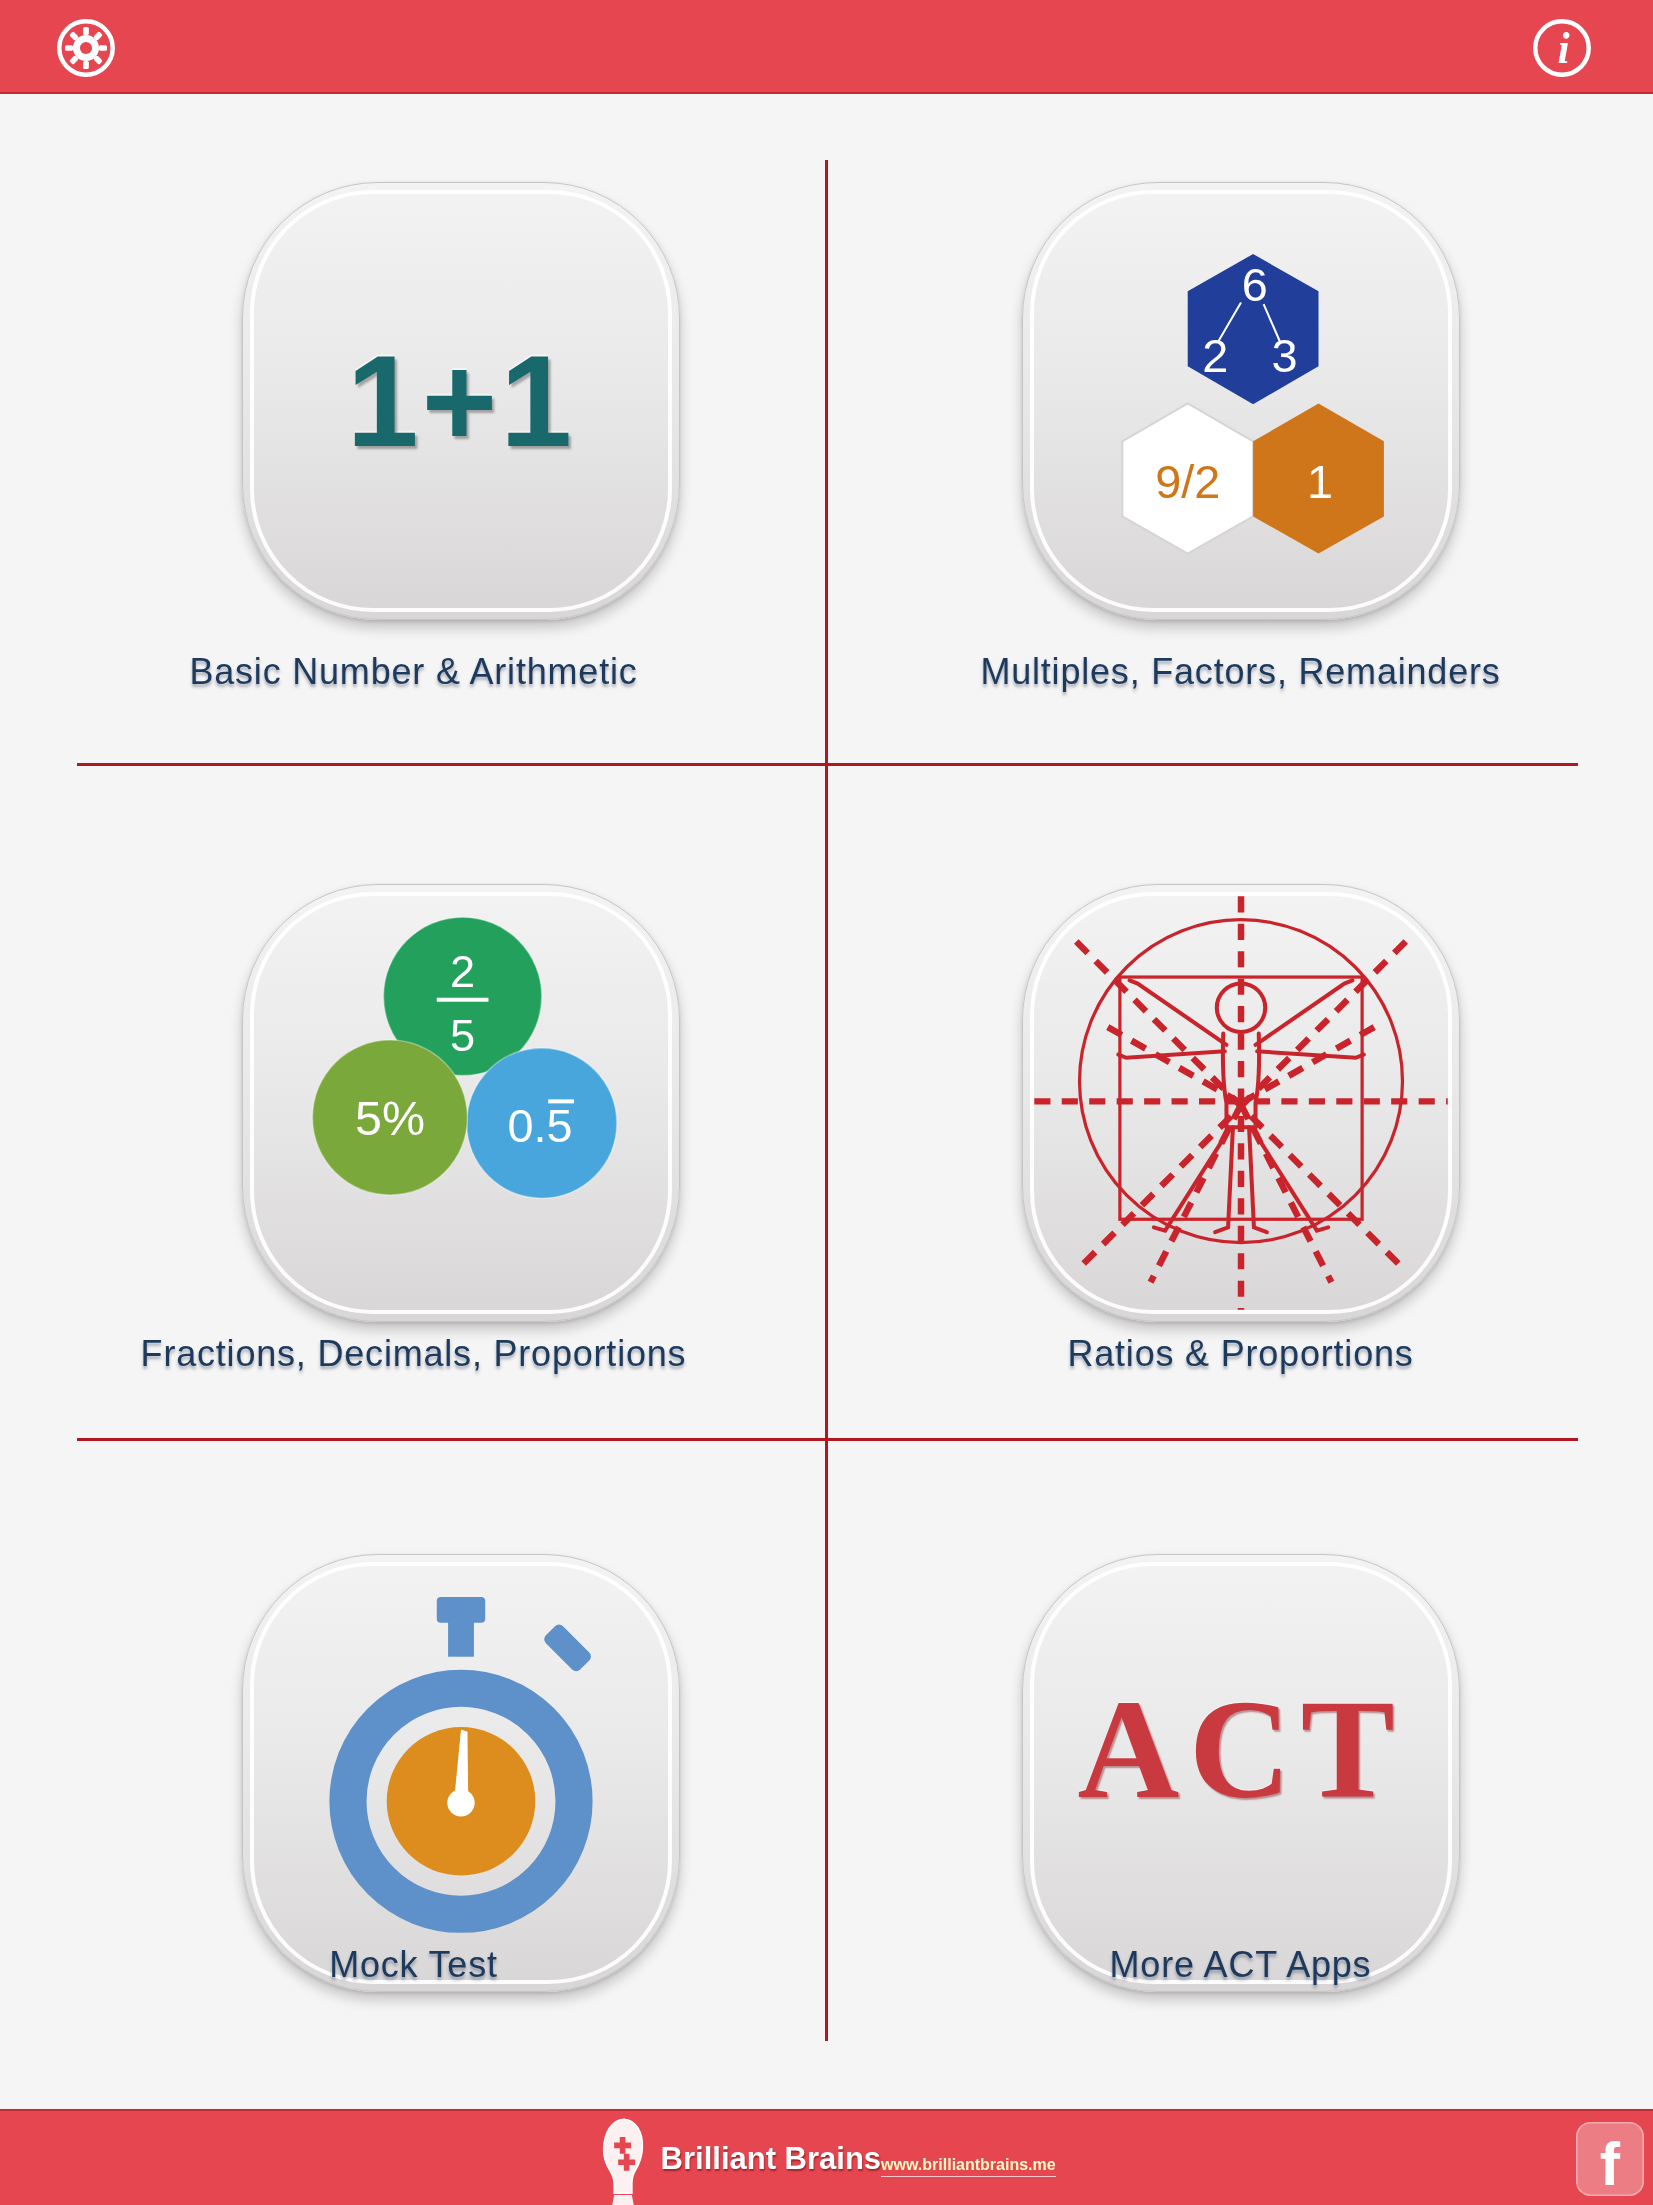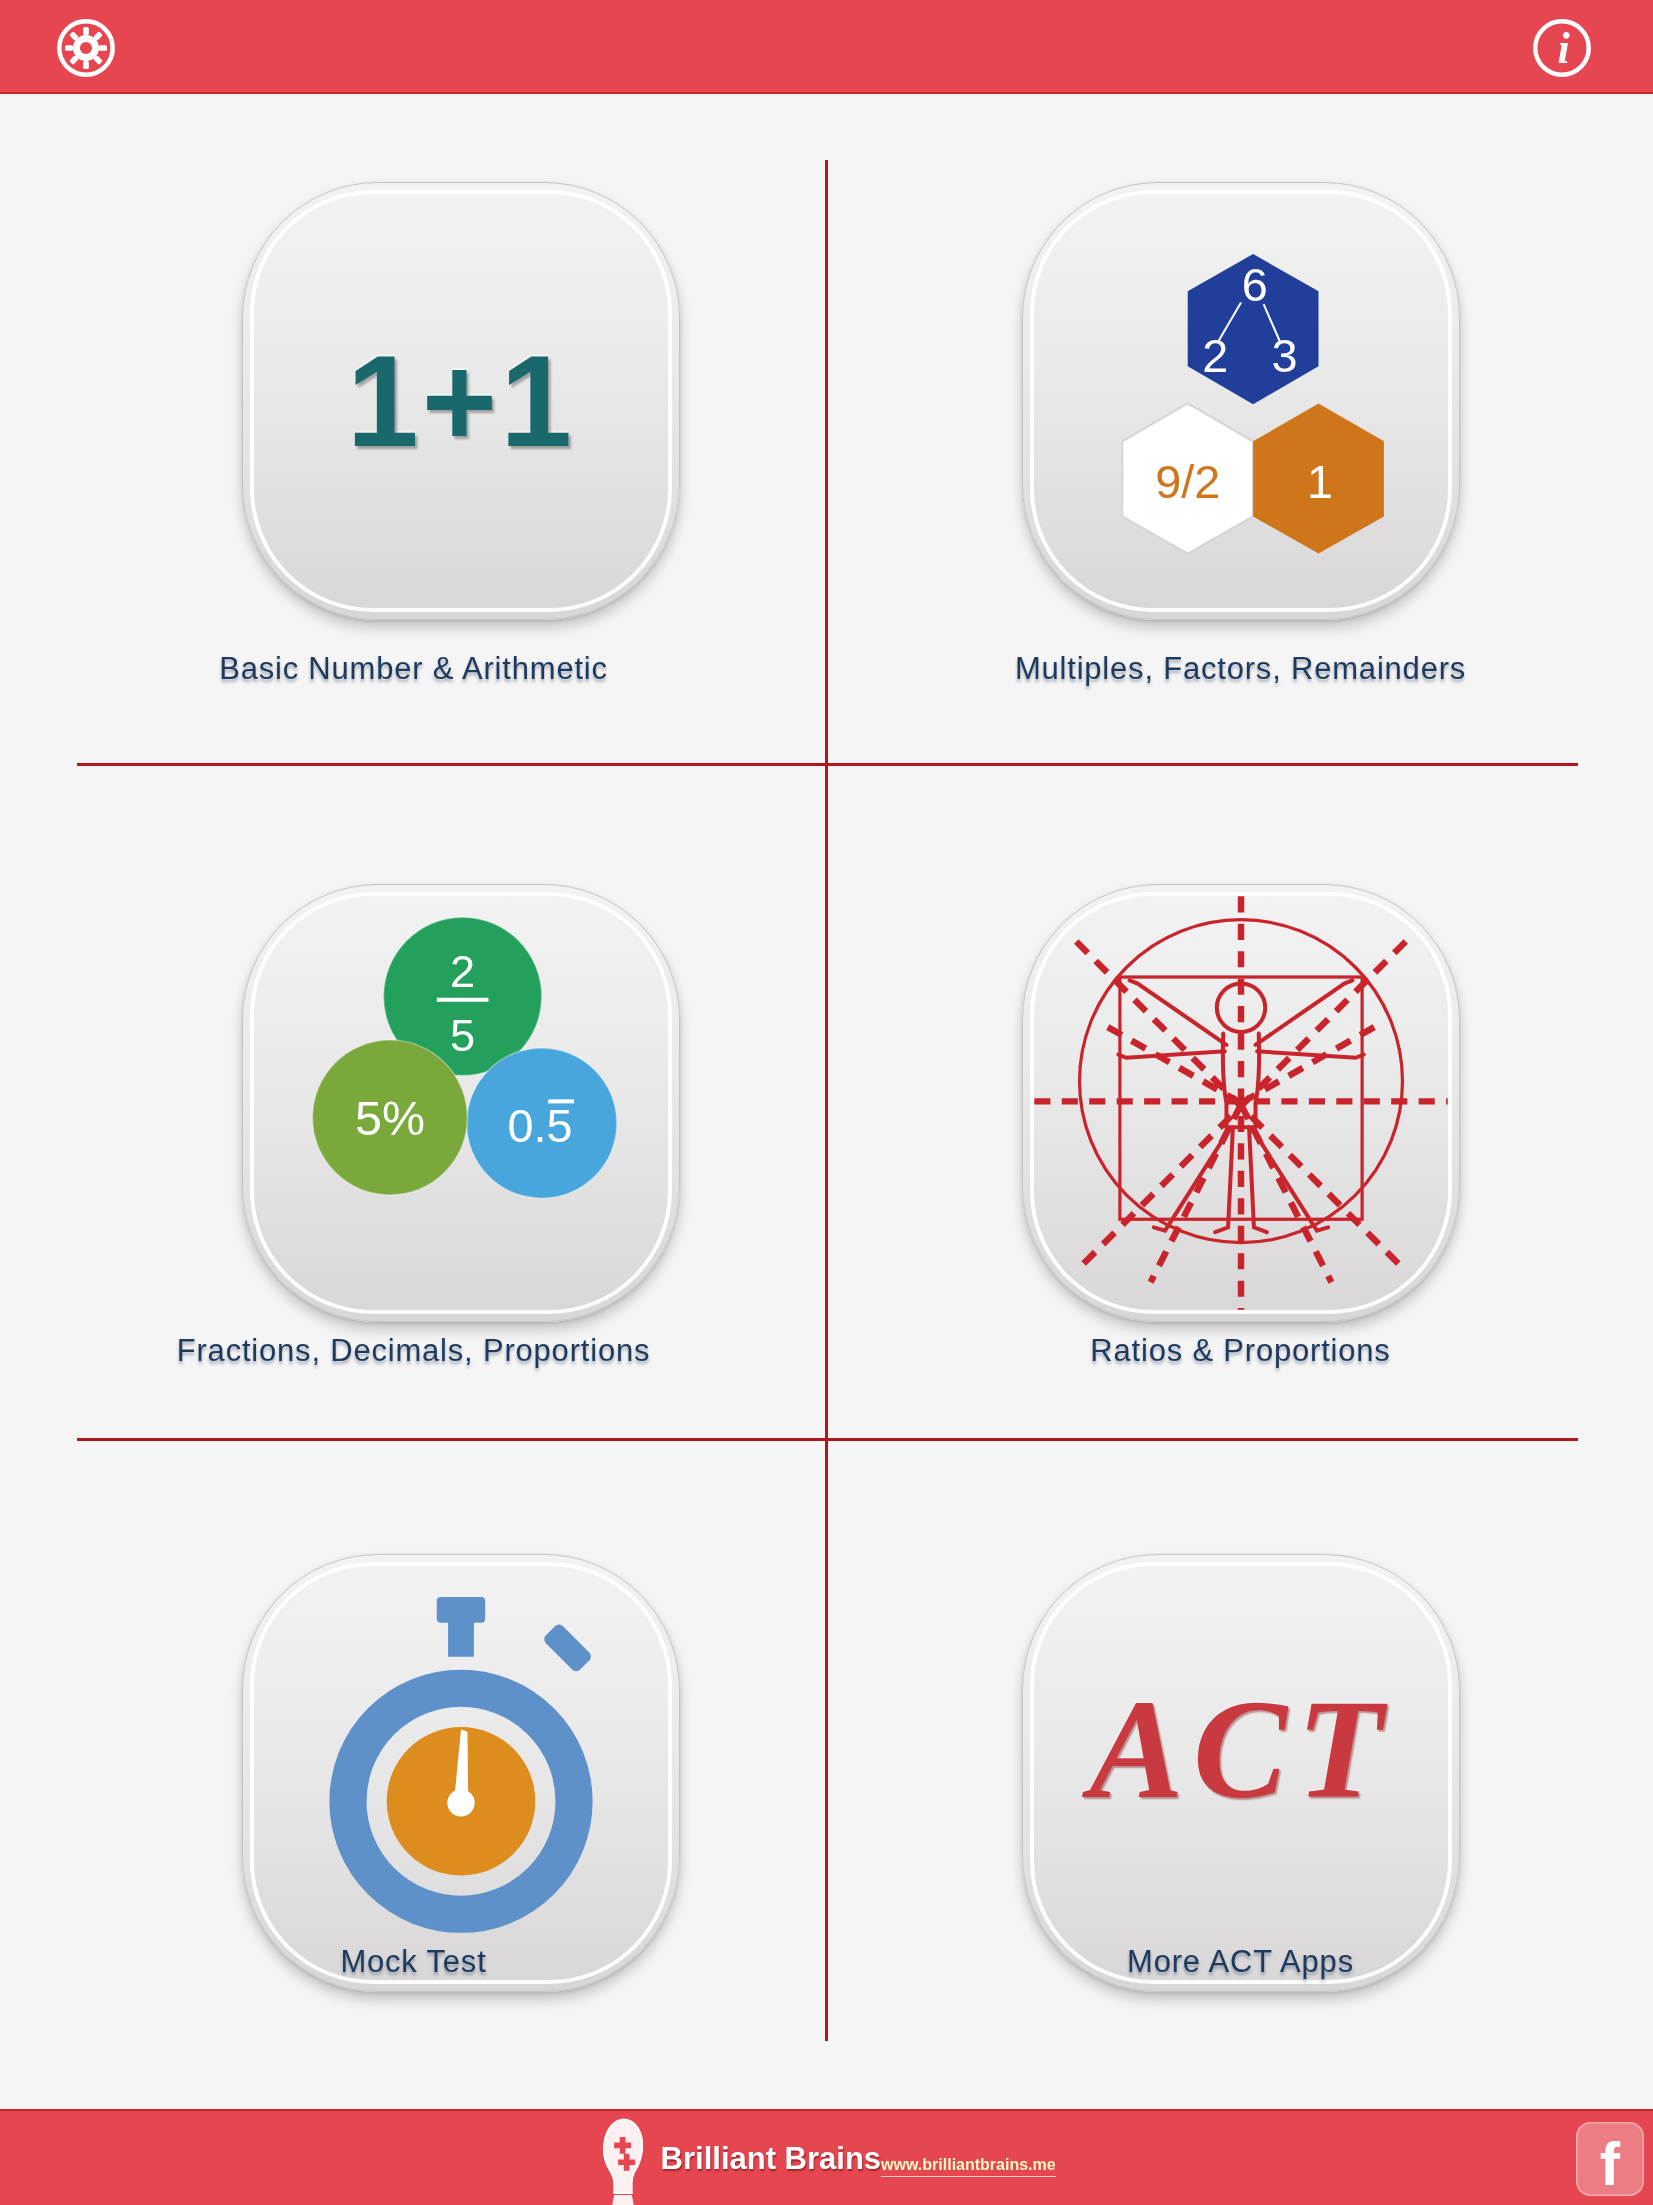--- a/index.html
+++ b/index.html
@@ -41,26 +41,25 @@
   .t-c1{left:195px;margin-left:47px;} .t-c2{left:1022px;}
   .tile-center{position:absolute;left:0;top:0;width:436px;height:436px;display:flex;align-items:center;justify-content:center;}
   .oneplusone{
     font-size:129px;font-weight:bold;color:#19696c;letter-spacing:3.2px;
     text-shadow:2.4px 3.2px 2.4px rgba(0,0,0,0.30), 0 -1.6px 0.8px rgba(255,255,255,0.55);
   }
   .act-text{
     font-family:"Liberation Serif", serif;font-size:141px;font-weight:bold;color:#c93a40;
     letter-spacing:9.7px;margin-top:-48px;
     text-shadow:1.6px 2.4px 1.6px rgba(110,10,14,0.40), 0 -0.8px 0.8px rgba(255,255,255,0.6);
-    font-style:italic;
   }
   
   .cat-label{
     position:absolute;width:827px;text-align:center;
-    font-size:31px;color:#1d3a5d;letter-spacing:0.8px;
+    font-size:36px;color:#1d3a5d;letter-spacing:0.8px;
     text-shadow:0 3.2px 3.2px rgba(25,45,75,0.38);
   }
   .l-r1{top:651px;} .l-r2{top:1333px;} .l-r3{top:1944px;}
   .l-c1{left:0px;} .l-c2{left:827px;}
   
   .footer{
     position:absolute;left:0;top:2109px;width:1653px;height:96px;
     background:#e5464f;border-top:2.4px solid #c22b32;overflow:hidden;
   }
   .brand{

